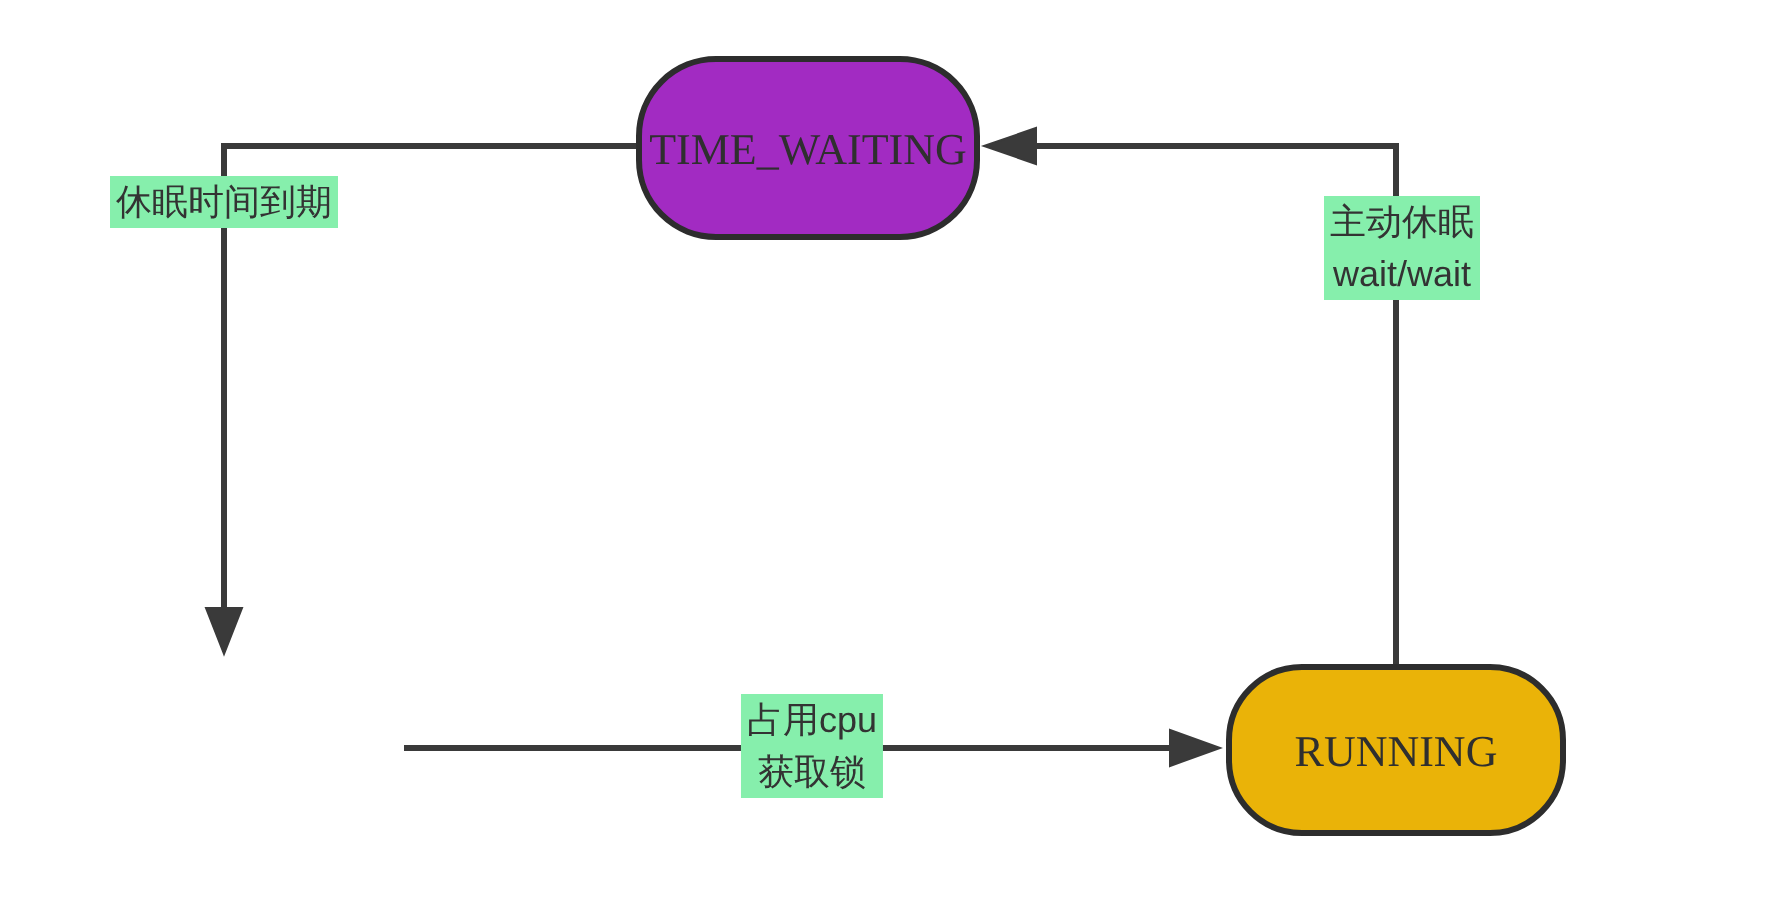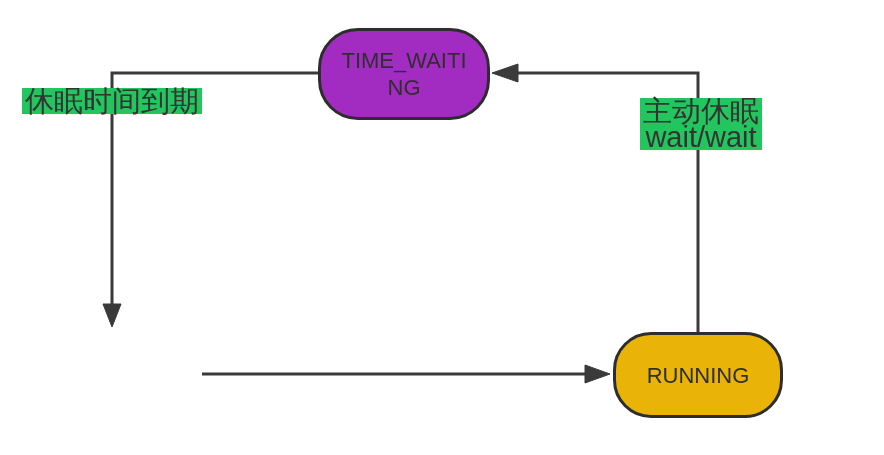--- a/index.html
+++ b/index.html
@@ -30,37 +30,38 @@
   .edges polygon {
     fill: currentColor;
     stroke: currentColor;
   }
   .node {
     position: absolute;
     box-sizing: border-box;
     border: 3px solid #2d2d2d;
     border-radius: 40px;
     display: flex;
-    flex-direction: column;
+    flex-direction: row;
     align-items: center;
     justify-content: center;
     font-size: 22px;
     color: #2f2f2f;
     line-height: 27px;
     text-align: center;
+    font-family: Liberation Serif, serif;
   }
   .node-time-waiting { left: 318px; top: 28px;  width: 172px; height: 92px; }
   .node-runnable     { left: 25px;  top: 332px; width: 173px; height: 86px; border-radius: 38px; }
   .node-running      { left: 613px; top: 332px; width: 170px; height: 86px; border-radius: 38px; }
   .edge-label {
     position: absolute;
     transform: translate(-50%, -50%);
-    background: #22c55e;
+    background: #86efac;
     color: #333333;
-    font-size: 29px;
+    font-size: 18px;
     line-height: 26px;
     text-align: center;
     padding: 0 3px;
     white-space: nowrap;
   }
   .edge-label-sleep-expired { left: 112px; top: 101px; }
   .edge-label-wait-sleep    { left: 701px; top: 102px; margin-top: 22px; }
   .edge-label-occupy-cpu    { left: 406px; top: 373px; }
 </style>
 </head>
@@ -93,14 +94,18 @@
     <div>RUNNING</div>
   </div>
 
   <div class="edge-label edge-label-sleep-expired">休眠时间到期</div>
 
   <div class="edge-label edge-label-wait-sleep">
     <div>主动休眠</div>
     <div>wait/wait</div>
   </div>
 
+  <div class="edge-label edge-label-occupy-cpu">
+    <div>占用cpu</div>
+    <div>获取锁</div>
+  </div>
 
 </div>
 
 </body></html>

